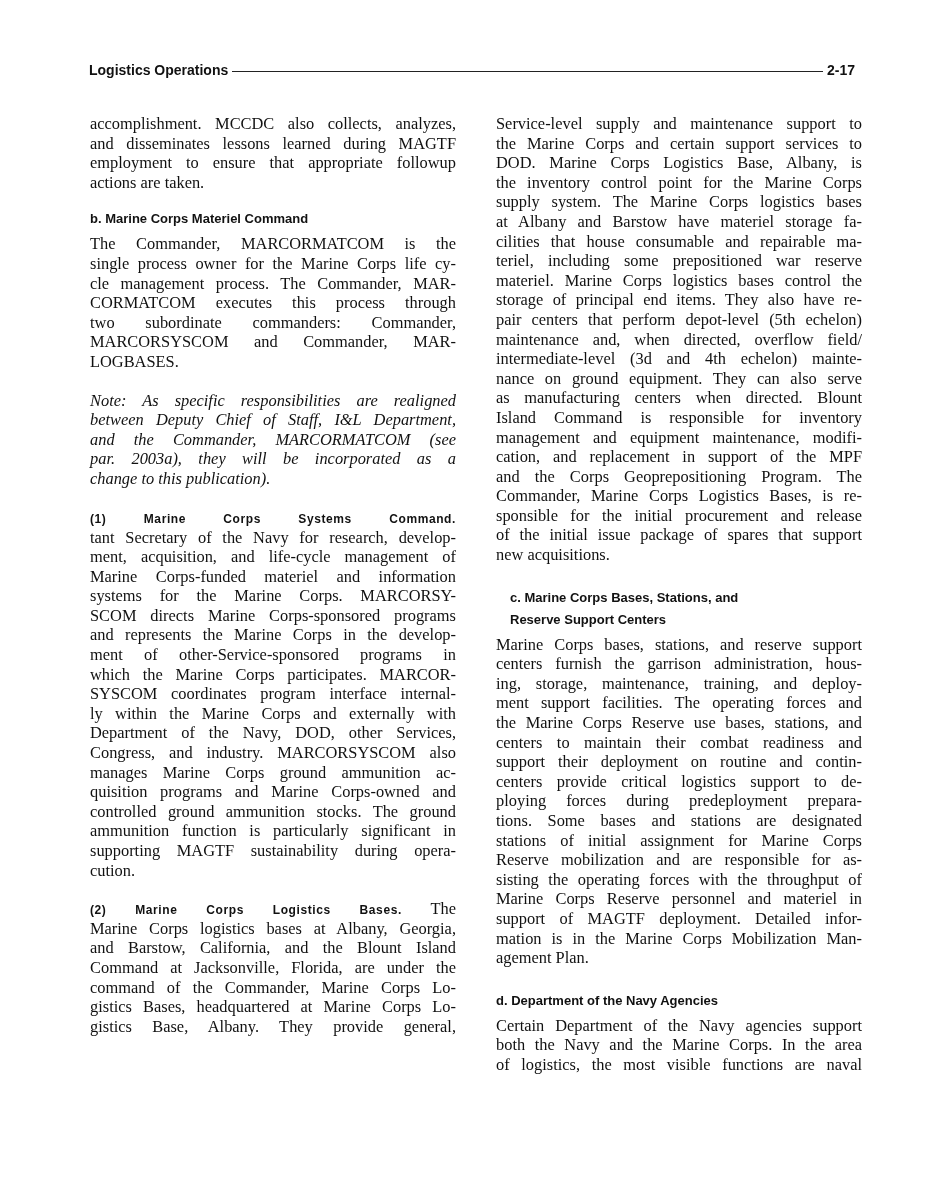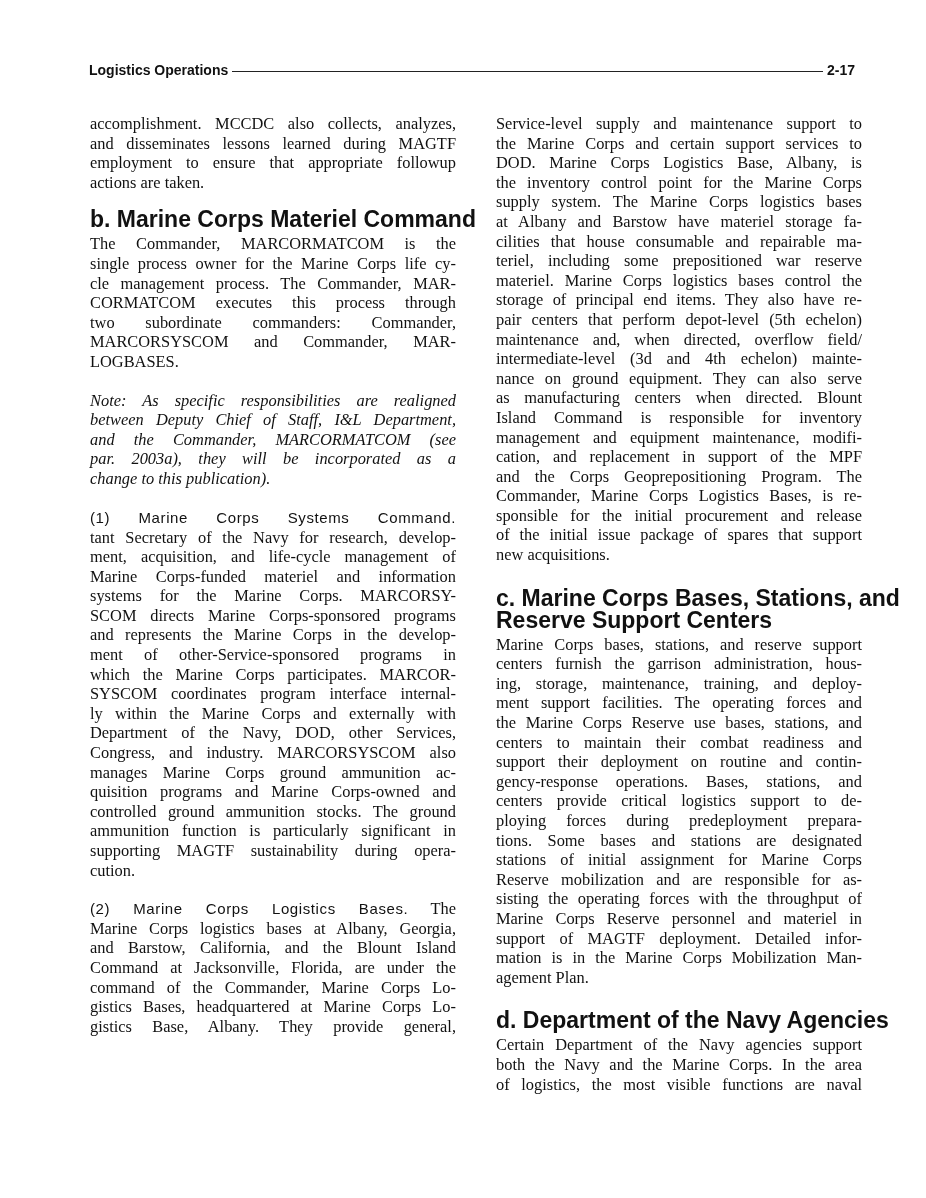--- a/index.html
+++ b/index.html
@@ -5,24 +5,24 @@
   html, body { margin: 0; padding: 0; background: #ffffff; }
   body { width: 926px; height: 1198px; position: relative; overflow: hidden; color: #111; }
   .header { position: absolute; left: 89px; top: 60px; width: 766px; height: 20px; display: flex; align-items: center;
     font-family: "Liberation Sans", sans-serif; font-weight: bold; font-size: 14px; }
   .header .rule { flex: 1; height: 0; border-top: 1px solid #222; margin: 0 4px; position: relative; top: 1px; }
   .col { position: absolute; top: 114px; width: 366px; font-family: "Liberation Serif", serif; font-size: 16.4px; }
   .col.left { left: 90px; }
   .col.right { left: 496px; }
   .line { display: block; height: 19.6px; line-height: 19.6px; white-space: nowrap; text-align: justify; text-align-last: justify; }
   .line.last { text-align-last: left; }
-  .h2 { font-family: "Liberation Sans", sans-serif; font-weight: bold; font-size: 23px; line-height: 22px; margin: 0; white-space: nowrap; }
+  .h2 { font-family: "Liberation Sans", sans-serif; font-weight: bold; font-size: 13px; line-height: 22px; margin: 0; white-space: nowrap; }
   .h2-block { margin-top: 12px; margin-bottom: 4px; }
   .italic .line { font-style: italic; }
-  .runin { font-family: "Liberation Sans", sans-serif; font-weight: normal; font-size: 15px; letter-spacing: 0.6px; }
+  .runin { font-family: "Liberation Sans", sans-serif; font-weight: bold; font-size: 12px; letter-spacing: 0.6px; }
 </style>
 </head>
 <body>
 
 <div class="header">
   <span>Logistics Operations</span>
   <span class="rule"></span>
   <span>2-17</span>
 </div>
 
@@ -110,33 +110,32 @@
       <span class="line">as manufacturing centers when directed. Blount</span>
       <span class="line">Island Command is responsible for inventory</span>
       <span class="line">management and equipment maintenance, modifi-</span>
       <span class="line">cation, and replacement in support of the MPF</span>
       <span class="line">and the Corps Geoprepositioning Program. The</span>
       <span class="line">Commander, Marine Corps Logistics Bases, is re-</span>
       <span class="line">sponsible for the initial procurement and release</span>
       <span class="line">of the initial issue package of spares that support</span>
       <span class="line last">new acquisitions.</span>
     </div>
-  <div class="h2-block" style="margin-top:22px;">
+  <div class="h2-block" style="margin-top:22px;margin-left:14px;">
     <h2 class="h2">c.  Marine Corps Bases, Stations, and</h2>
     <h2 class="h2">Reserve Support Centers</h2>
   </div>
   <div>
       <span class="line">Marine Corps bases, stations, and reserve support</span>
       <span class="line">centers furnish the garrison administration, hous-</span>
       <span class="line">ing, storage, maintenance, training, and deploy-</span>
       <span class="line">ment support facilities. The operating forces and</span>
       <span class="line">the Marine Corps Reserve use bases, stations, and</span>
       <span class="line">centers to maintain their combat readiness and</span>
       <span class="line">support their deployment on routine and contin-</span>
-      <span class="line">gency-response operations. Bases, stations, and</span>
       <span class="line">centers provide critical logistics support to de-</span>
       <span class="line">ploying forces during predeployment prepara-</span>
       <span class="line">tions. Some bases and stations are designated</span>
       <span class="line">stations of initial assignment for Marine Corps</span>
       <span class="line">Reserve mobilization and are responsible for as-</span>
       <span class="line">sisting the operating forces with the throughput of</span>
       <span class="line">Marine Corps Reserve personnel and materiel in</span>
       <span class="line">support of MAGTF deployment. Detailed infor-</span>
       <span class="line">mation is in the Marine Corps Mobilization Man-</span>
       <span class="line last">agement Plan.</span>

